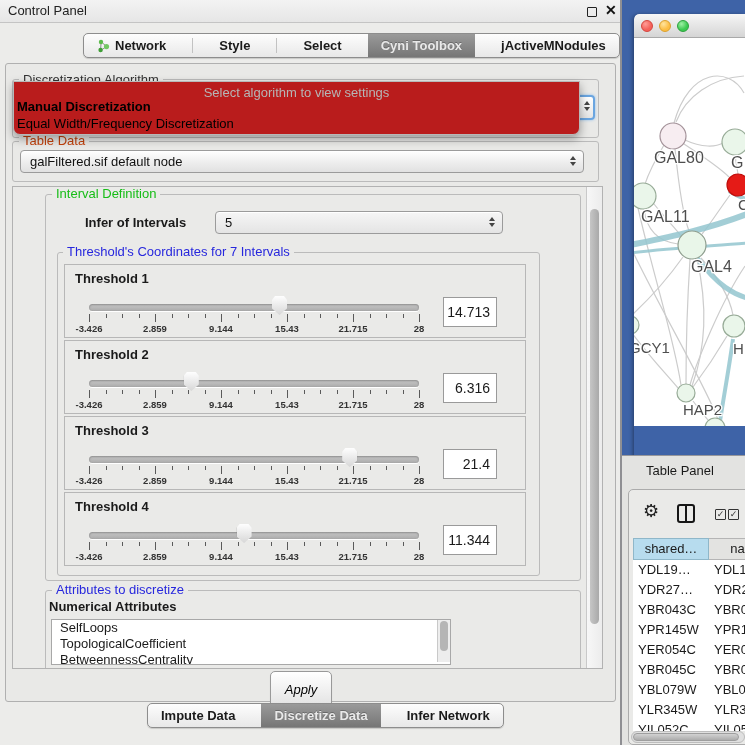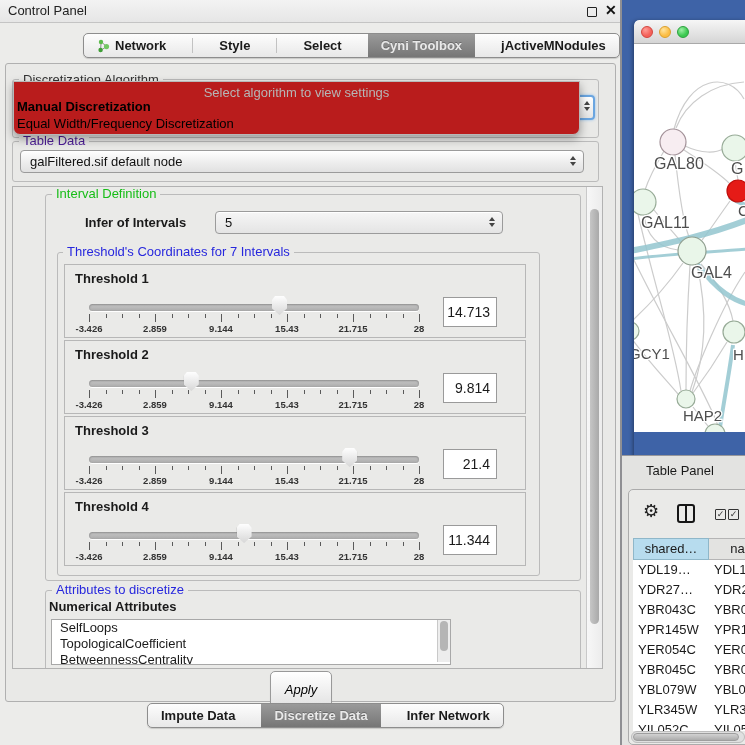--- a/index.html
+++ b/index.html
@@ -60,21 +60,21 @@
   
   #popup{position:absolute;left:13px;top:81px;width:565px;height:52px;background:#b91c1c;border:1px solid #b8b8b8;
          border-radius:0 0 7px 7px;box-shadow:0 4px 10px rgba(0,0,0,.35);z-index:40;}
   .popup-ph{font-size:13px;color:#b6b6b6;text-align:center;padding-top:3px;height:14px;}
   .popup-opt{font-size:13px;color:#000;padding-left:3px;line-height:16.5px;white-space:nowrap;}
   .popup-opt.first{font-weight:bold;}
   #combo-cap{position:absolute;left:575px;top:95px;width:16px;height:21px;border:2px solid #6aa5e0;border-radius:4px;
              background:linear-gradient(#fff,#e4e4e4);box-shadow:0 0 3px #8cbcec;z-index:30;}
   
   #network-pane{position:absolute;left:622px;top:0;width:123px;height:455px;background:#3e63a7;overflow:hidden;}
-  #net-window{position:absolute;left:12px;top:20px;width:111px;height:488px;border-radius:5px 0 0 0;overflow:hidden;
+  #net-window{position:absolute;left:12px;top:14px;width:111px;height:488px;border-radius:5px 0 0 0;overflow:hidden;
               box-shadow:-1px 1px 4px rgba(0,0,0,.4);}
   #net-titlebar{height:23px;background:linear-gradient(#f6f6f6,#d5d5d5);border-bottom:1px solid #a9a9a9;
                 display:flex;align-items:center;padding-left:7px;gap:6px;border-radius:5px 0 0 0;}
   .light{width:12px;height:12px;border-radius:50%;}
   .light.red{background:radial-gradient(circle at 35% 30%,#ff9d97,#f4615a 60%);border:1px solid #d4443d;box-sizing:border-box;}
   .light.yellow{background:radial-gradient(circle at 35% 30%,#ffe49e,#fcbd43 60%);border:1px solid #dba02c;box-sizing:border-box;}
   .light.green{background:radial-gradient(circle at 35% 30%,#9ef0a5,#3cc951 60%);border:1px solid #2aa13c;box-sizing:border-box;}
   #net-canvas{height:388px;background:#fff;}
   
   #table-pane{position:absolute;left:622px;top:455px;width:123px;height:290px;background:#e3e3e1;
@@ -146,21 +146,21 @@
     <div class="group" style="left:12px;top:79px;width:585px;height:57px;"></div>
     <span class="group-label" style="left:19px;top:73px;color:#333;">Discretization Algorithm</span>
     <div id="combo-cap">
       <span class="stepper" style="right:3px;top:4px;">
           <i class="tri-up"></i>
           <i class="tri-down"></i>
         </span>
     </div>
 
     <div class="group" style="left:12px;top:141px;width:585px;height:39px;"></div>
-    <span class="group-label" style="left:19px;top:134px;color:#4c1d95;">Table Data</span>
+    <span class="group-label" style="left:19px;top:134px;color:#c2410c;">Table Data</span>
     <div class="combo" style="left:20px;top:150px;width:531px;height:21px;">
       <span>galFiltered.sif default node</span>
       <span class="stepper">
           <i class="tri-up"></i>
           <i class="tri-down"></i>
         </span>
     </div>
 
     <div id="scroll-panel">
 
@@ -244,21 +244,21 @@
               <span class="tick major" style="left:330.0px"></span>
             </div>
             <div class="ticklabels">
               <span style="left:-25px">-3.426</span>
               <span style="left:41px">2.859</span>
               <span style="left:107px">9.144</span>
               <span style="left:173px">15.43</span>
               <span style="left:239px">21.715</span>
               <span style="left:305px">28</span>
             </div>
-            <div class="valuebox">9.814</div>
+            <div class="valuebox">6.316</div>
           </div>
           <div class="thr" style="top:229px">
             <span class="thr-label">Threshold 3</span>
             <div class="track"></div>
             <div class="thumb" style="left:277.2px"></div>
             <div class="ticks">
               <span class="tick major" style="left:0.0px"></span>
               <span class="tick" style="left:16.5px"></span>
               <span class="tick" style="left:33.0px"></span>
               <span class="tick" style="left:49.5px"></span>

